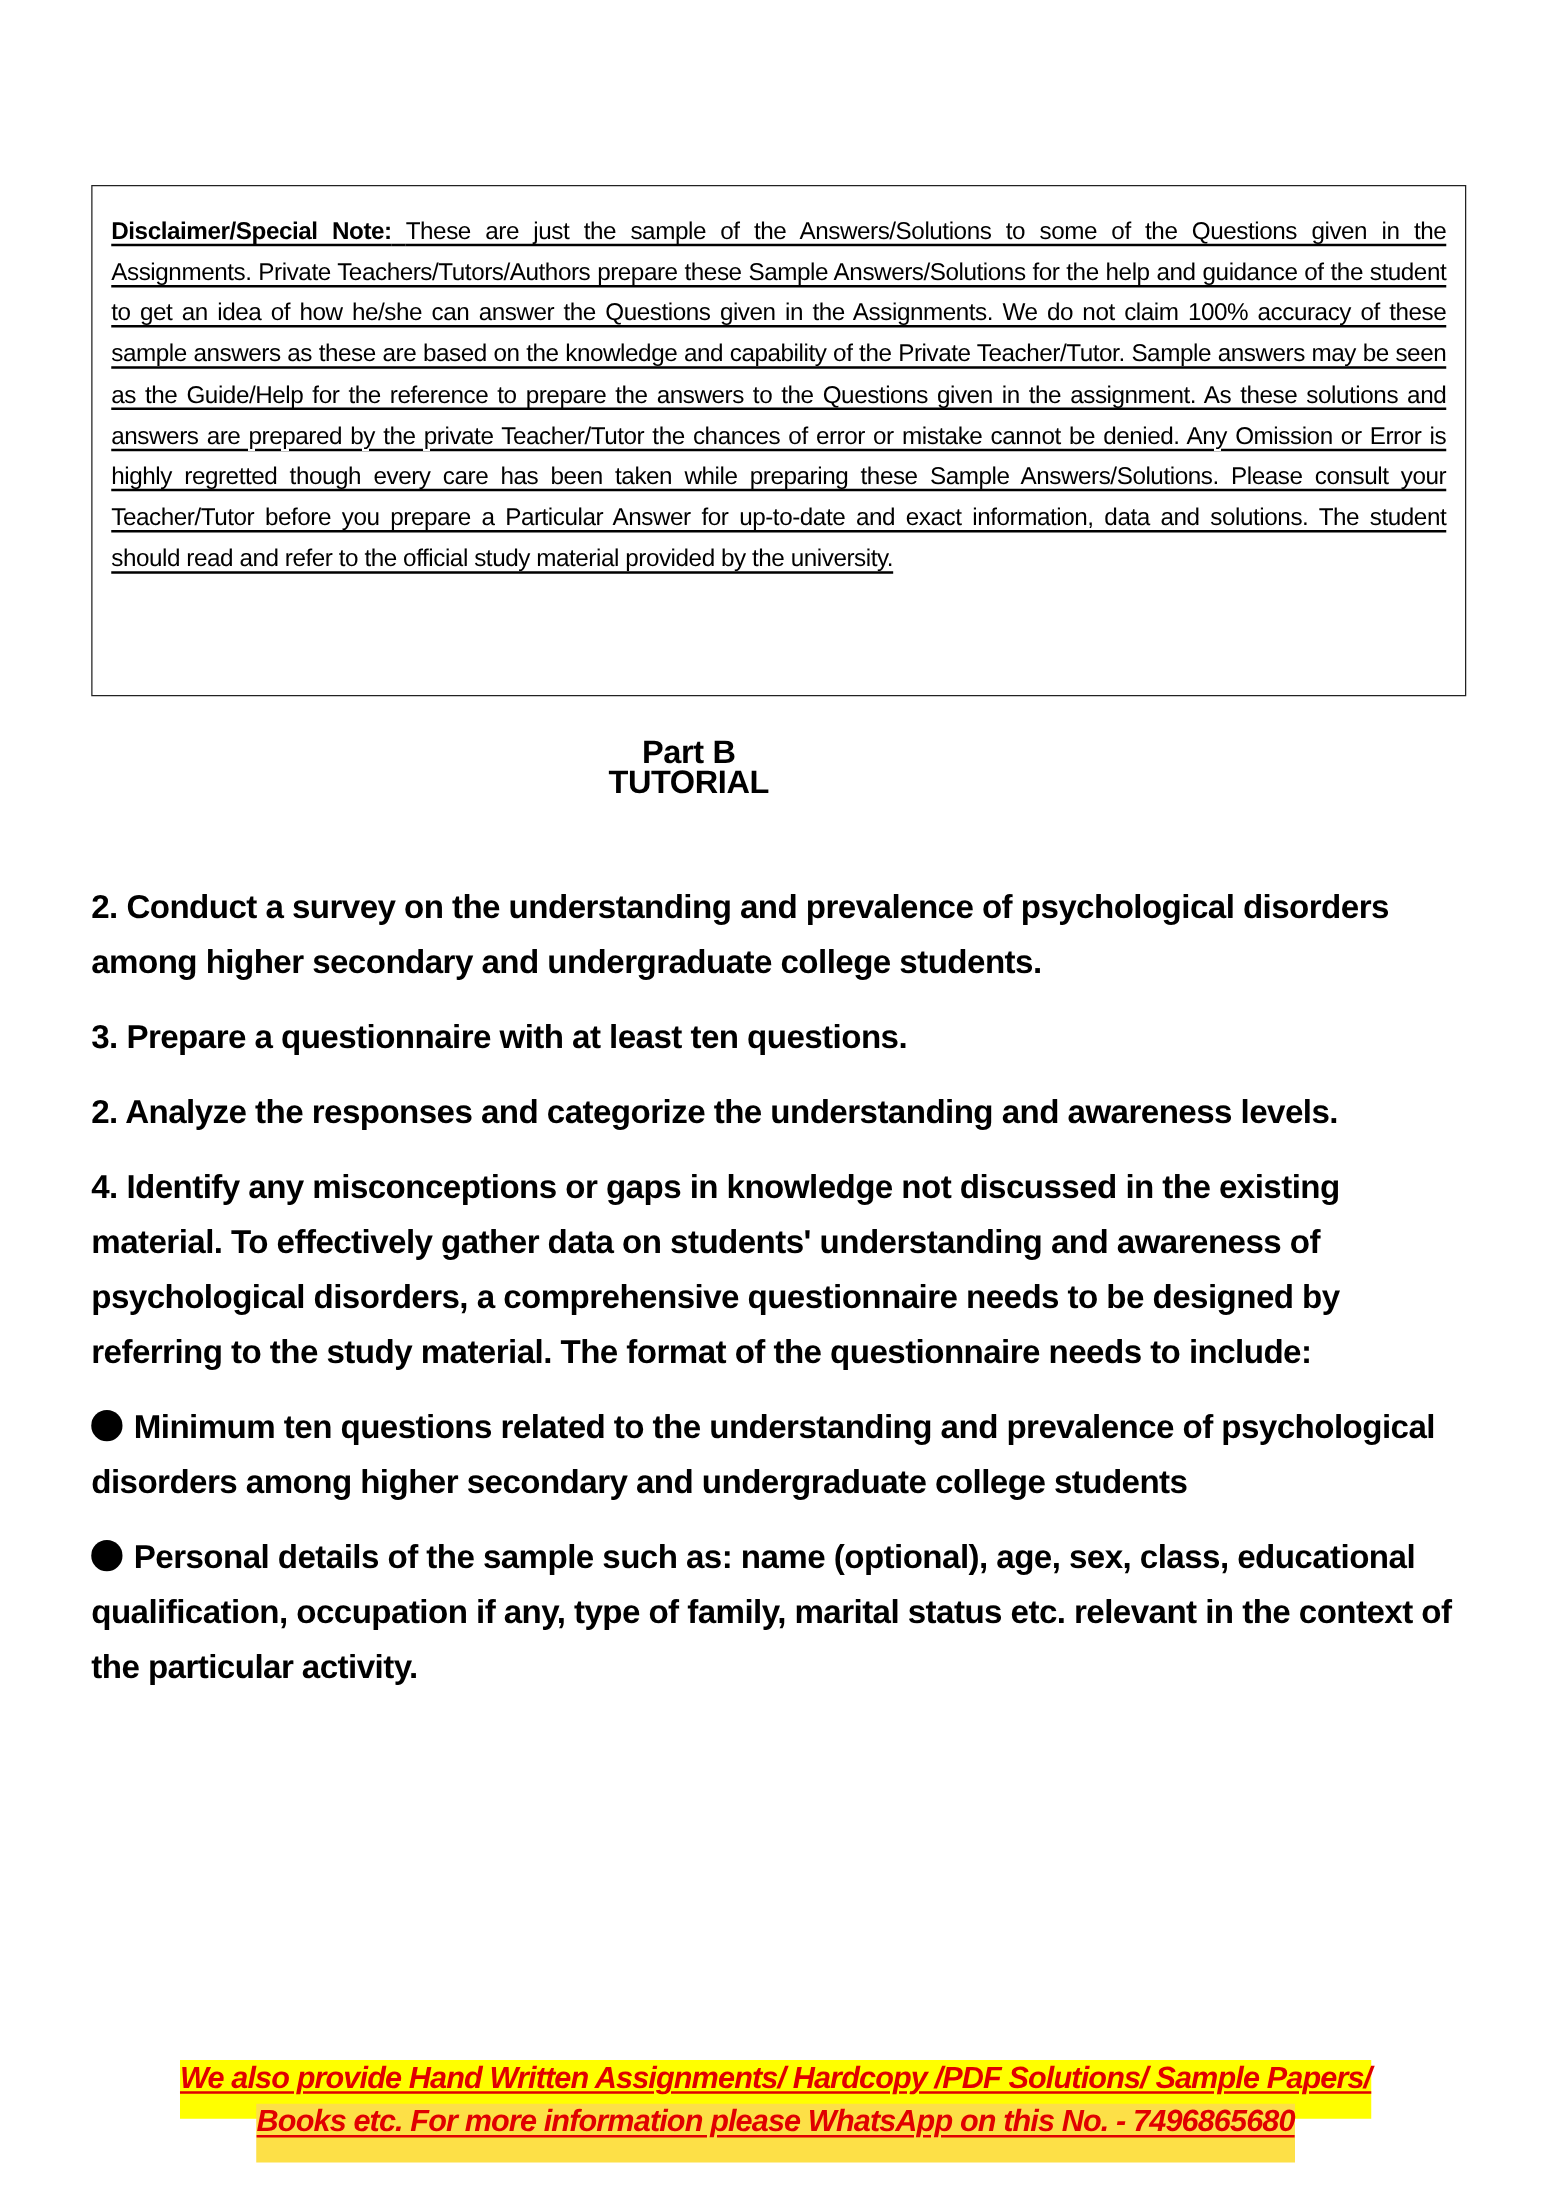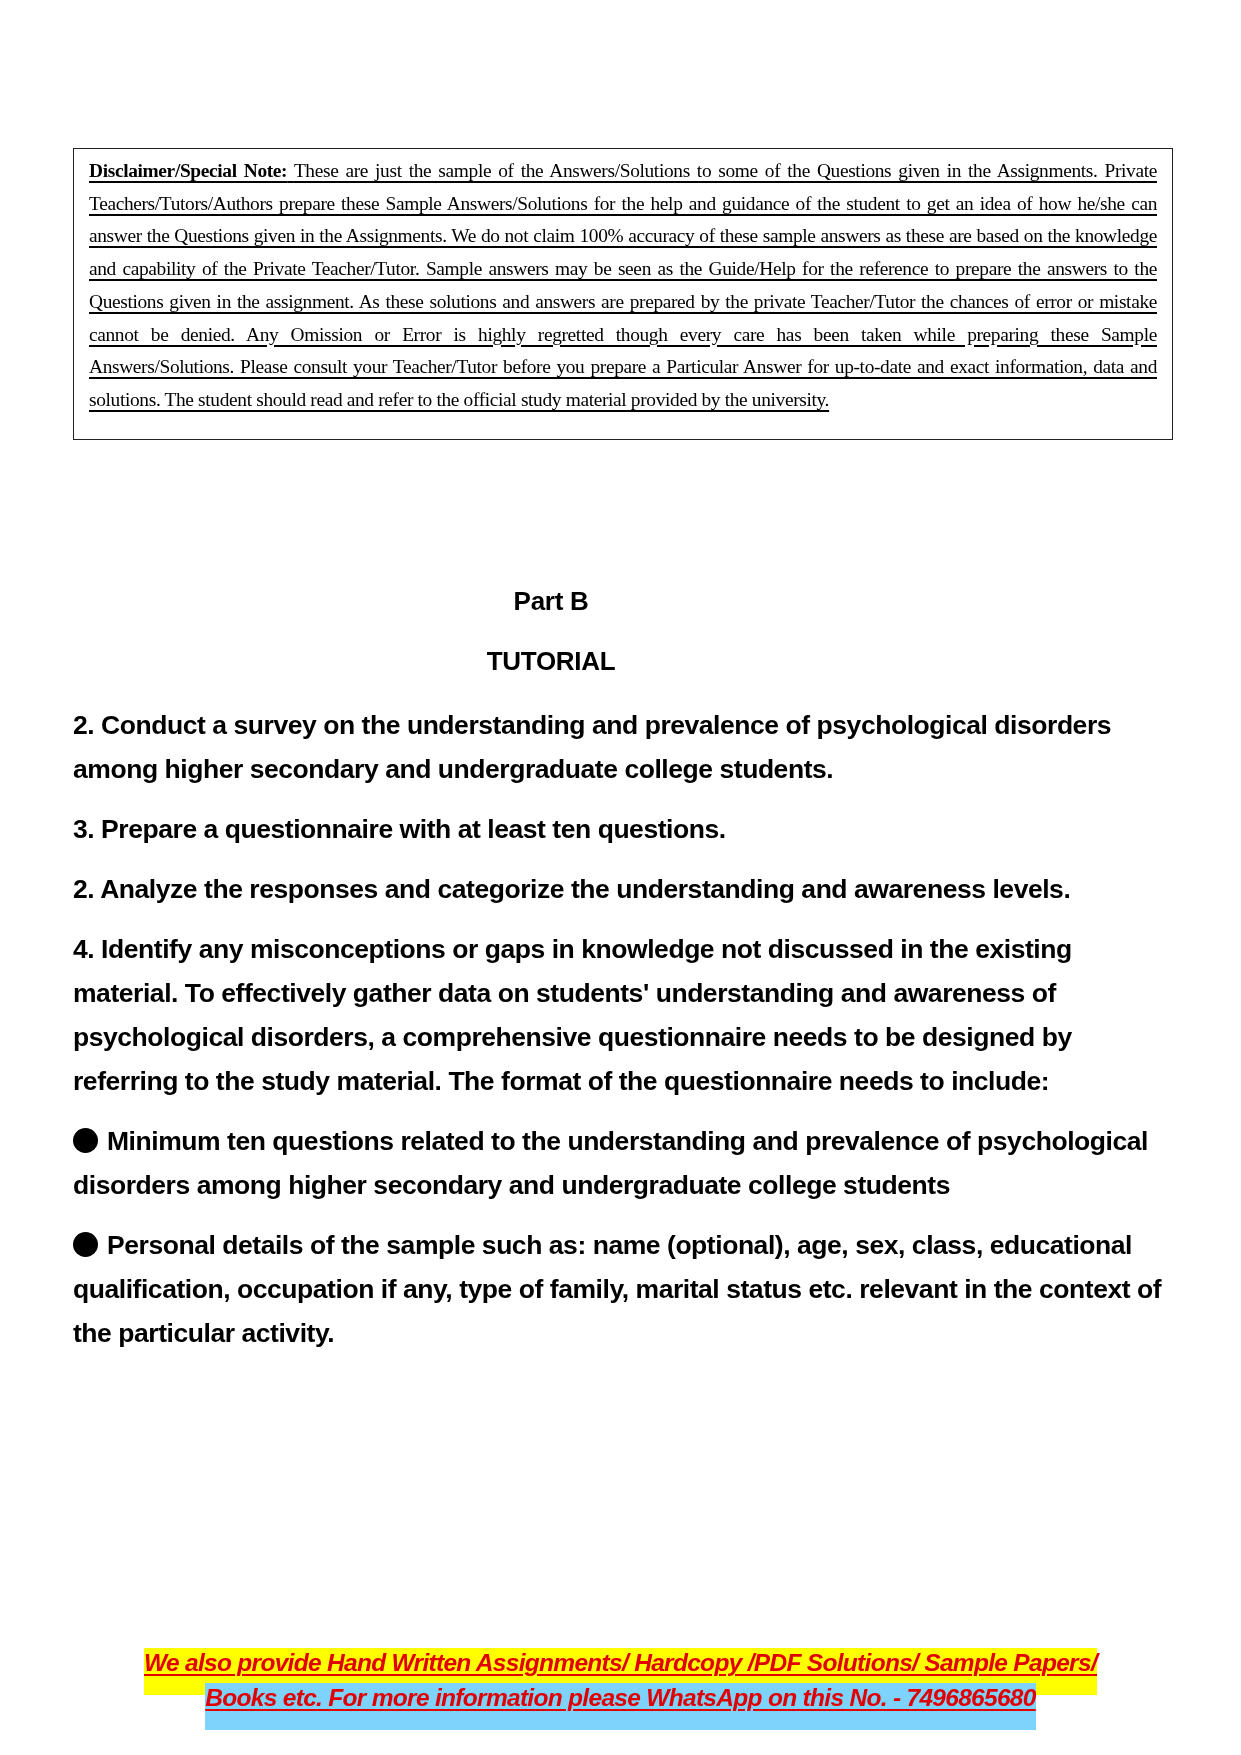--- a/index.html
+++ b/index.html
@@ -13,25 +13,24 @@
       position: relative;
       overflow: hidden;
       font-family: "Liberation Sans", "DejaVu Sans", sans-serif;
       color: #000000;
     }
     .disclaimer-box {
       position: absolute;
       left: 73px;
       top: 148px;
       width: 1100px;
-      height: 292px;
+      height: 409px;
       box-sizing: border-box;
       border: 1.5px solid #222;
-      padding: 6px 15px 0 15px;
-      font-family: Liberation Serif, serif;
+      padding: 20px 15px 0 15px;
     }
     .disclaimer-text {
       font-size: 19.4px;
       line-height: 32.7px;
       text-align: justify;
       text-decoration: underline;
       text-underline-offset: 4px;
       text-decoration-thickness: 1.5px;
       margin: 0;
       letter-spacing: -0.35px;
@@ -42,21 +41,21 @@
     .heading {
       position: absolute;
       left: 0;
       width: 1102px;
       text-align: center;
       font-weight: bold;
       font-size: 26px;
       letter-spacing: -0.3px;
     }
     .heading.part { top: 586px; }
-    .heading.tutorial { top: 646px; }
+    .heading.tutorial { top: 610px; }
     .content {
       position: absolute;
       left: 73px;
       top: 703px;
       width: 1090px;
       font-weight: bold;
       font-size: 26.5px;
       line-height: 44px;
       letter-spacing: -0.45px;
     }
@@ -110,14 +109,14 @@
   <p class="para">3. Prepare a questionnaire with at least ten questions.</p>
   <p class="para">2. Analyze the responses and categorize the understanding and awareness levels.</p>
   <p class="para">4. Identify any misconceptions or gaps in knowledge not discussed in the existing material. To effectively gather data on students' understanding and awareness of psychological disorders, a comprehensive questionnaire needs to be designed by referring to the study material. The format of the questionnaire needs to include:</p>
 
   <p class="para"><span class="bullet-dot"></span><span>Minimum ten questions related to the understanding and prevalence of psychological disorders among higher secondary and undergraduate college students</span></p>
   <p class="para"><span class="bullet-dot"></span><span>Personal details of the sample such as: name (optional), age, sex, class, educational qualification, occupation if any, type of family, marital status etc. relevant in the context of the particular activity.</span></p>
 </div>
 
 <div class="footer">
   <span class="footer-line" style="background: rgb(255, 255, 0); color: rgb(224, 0, 0); text-decoration-color: rgb(224, 0, 0);">We also provide Hand Written Assignments/ Hardcopy /PDF Solutions/ Sample Papers/</span><br>
-  <span class="footer-line" style="background: #7dd3fc; color: rgb(224, 0, 0); text-decoration-color: rgb(224, 0, 0);">Books etc. For more information please WhatsApp on this No. - 7496865680</span>
+  <span class="footer-line" style="background: #fde047; color: rgb(224, 0, 0); text-decoration-color: rgb(224, 0, 0);">Books etc. For more information please WhatsApp on this No. - 7496865680</span>
 </div>
 
 </body></html>

